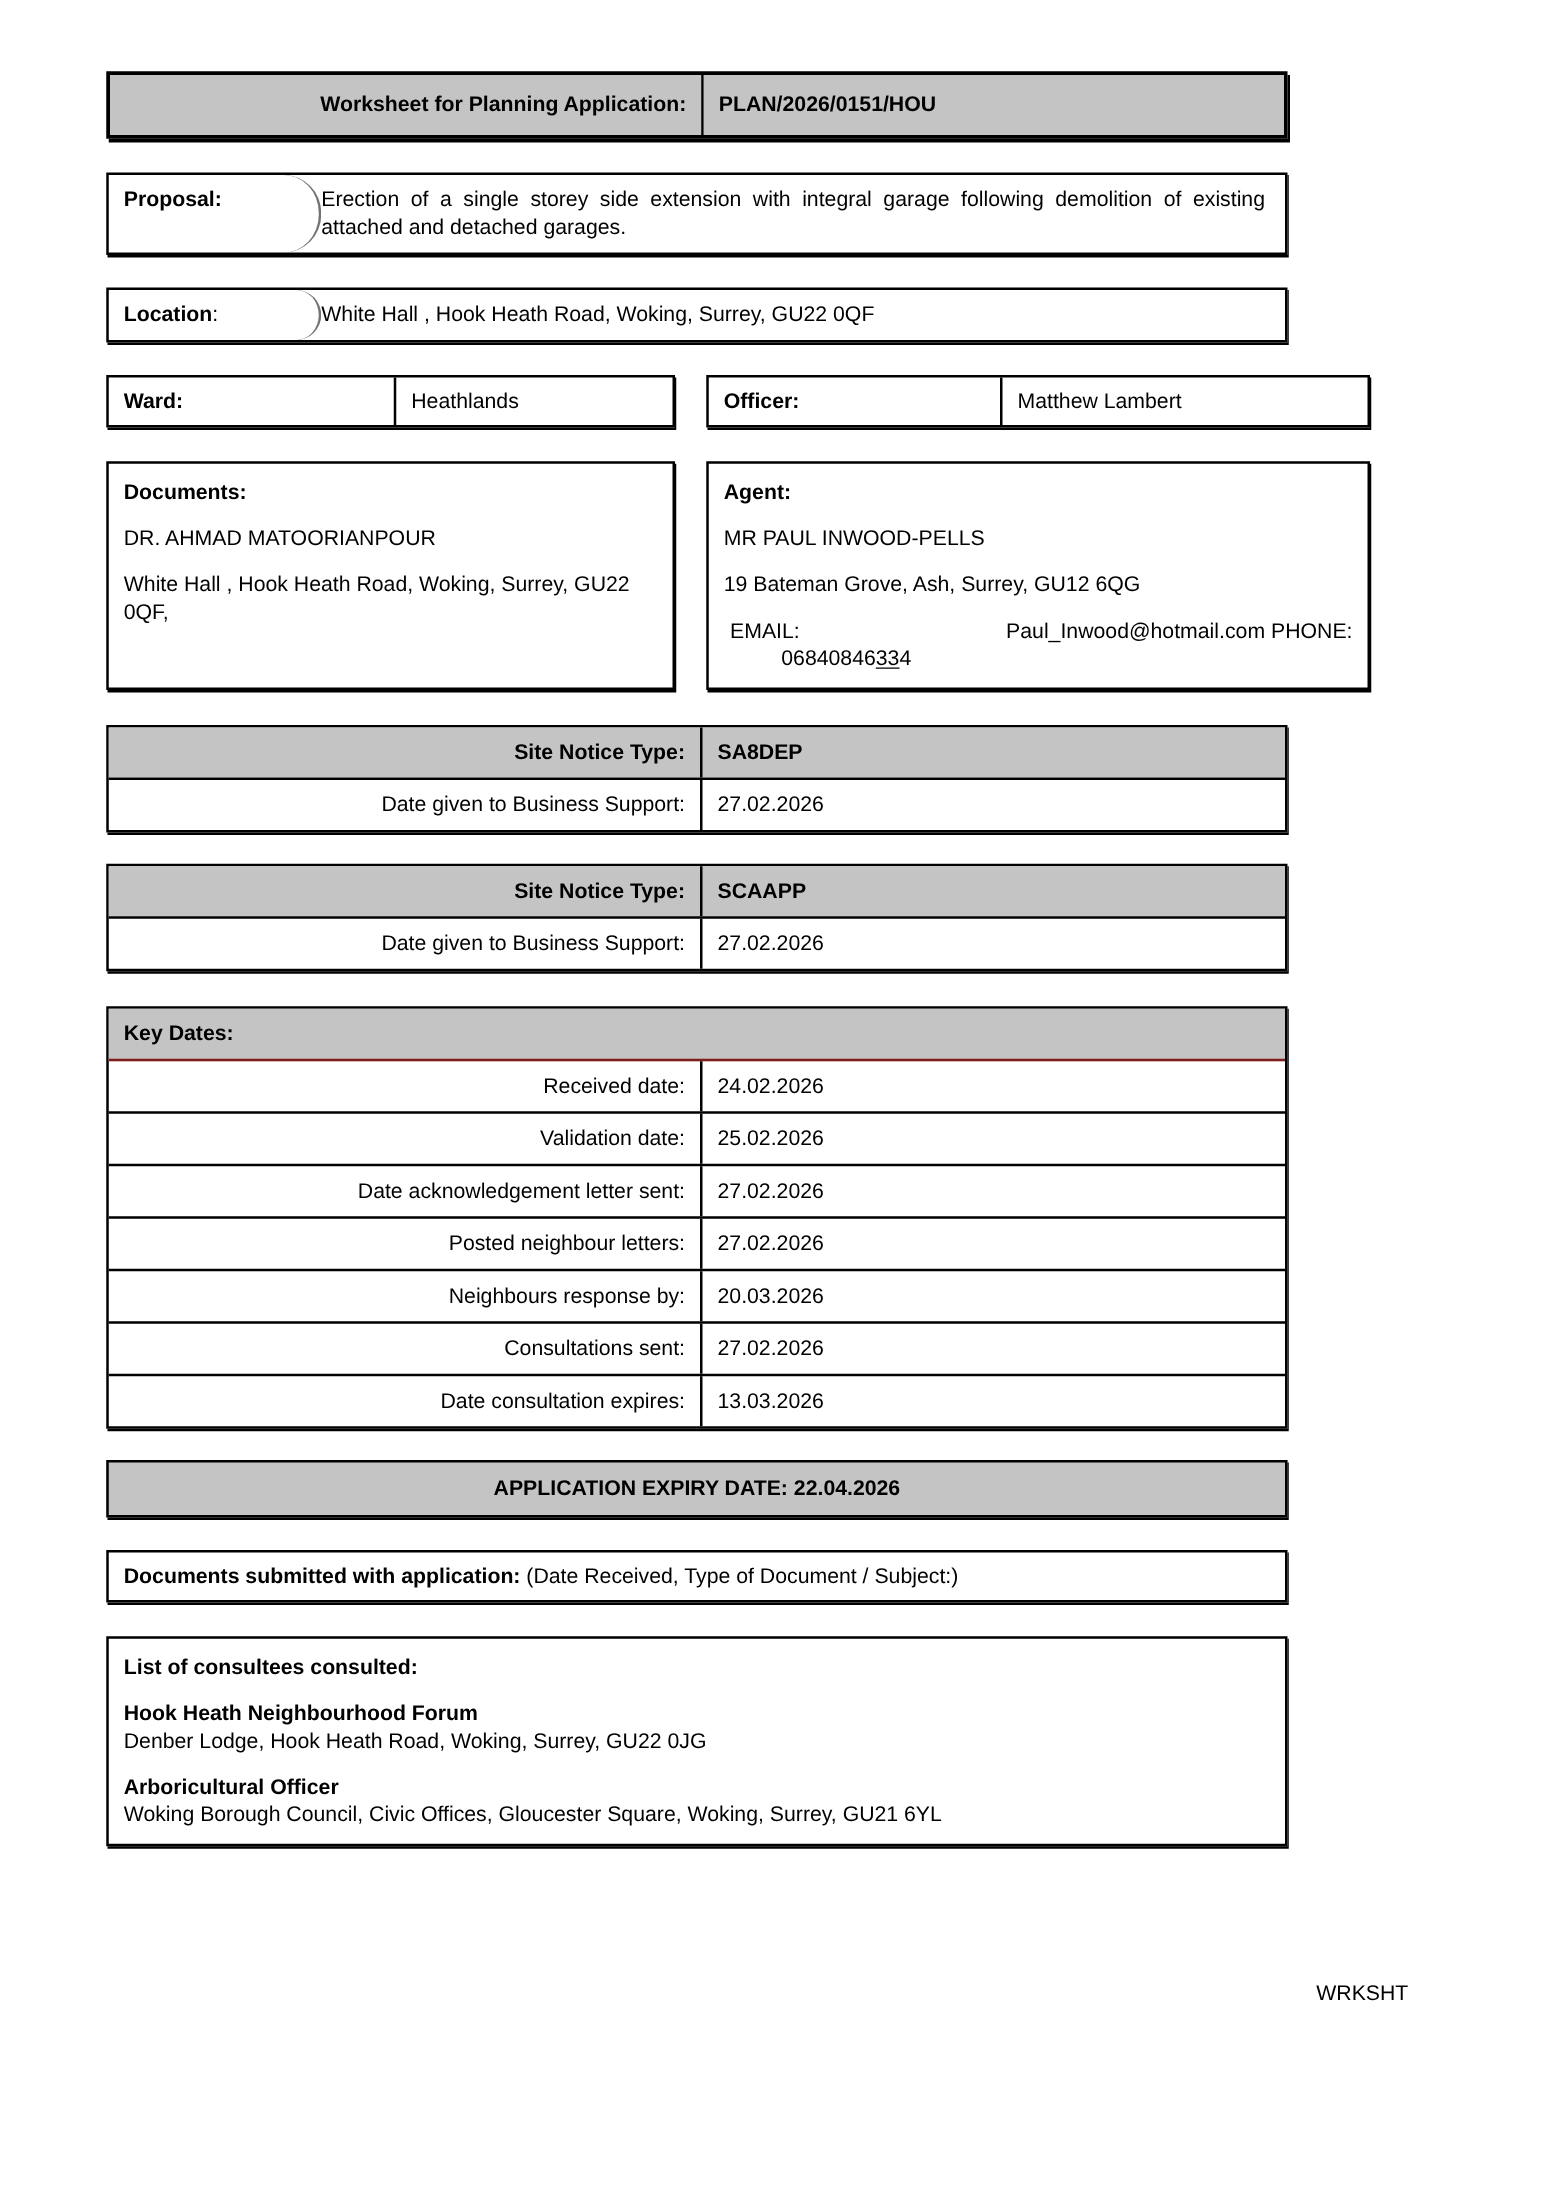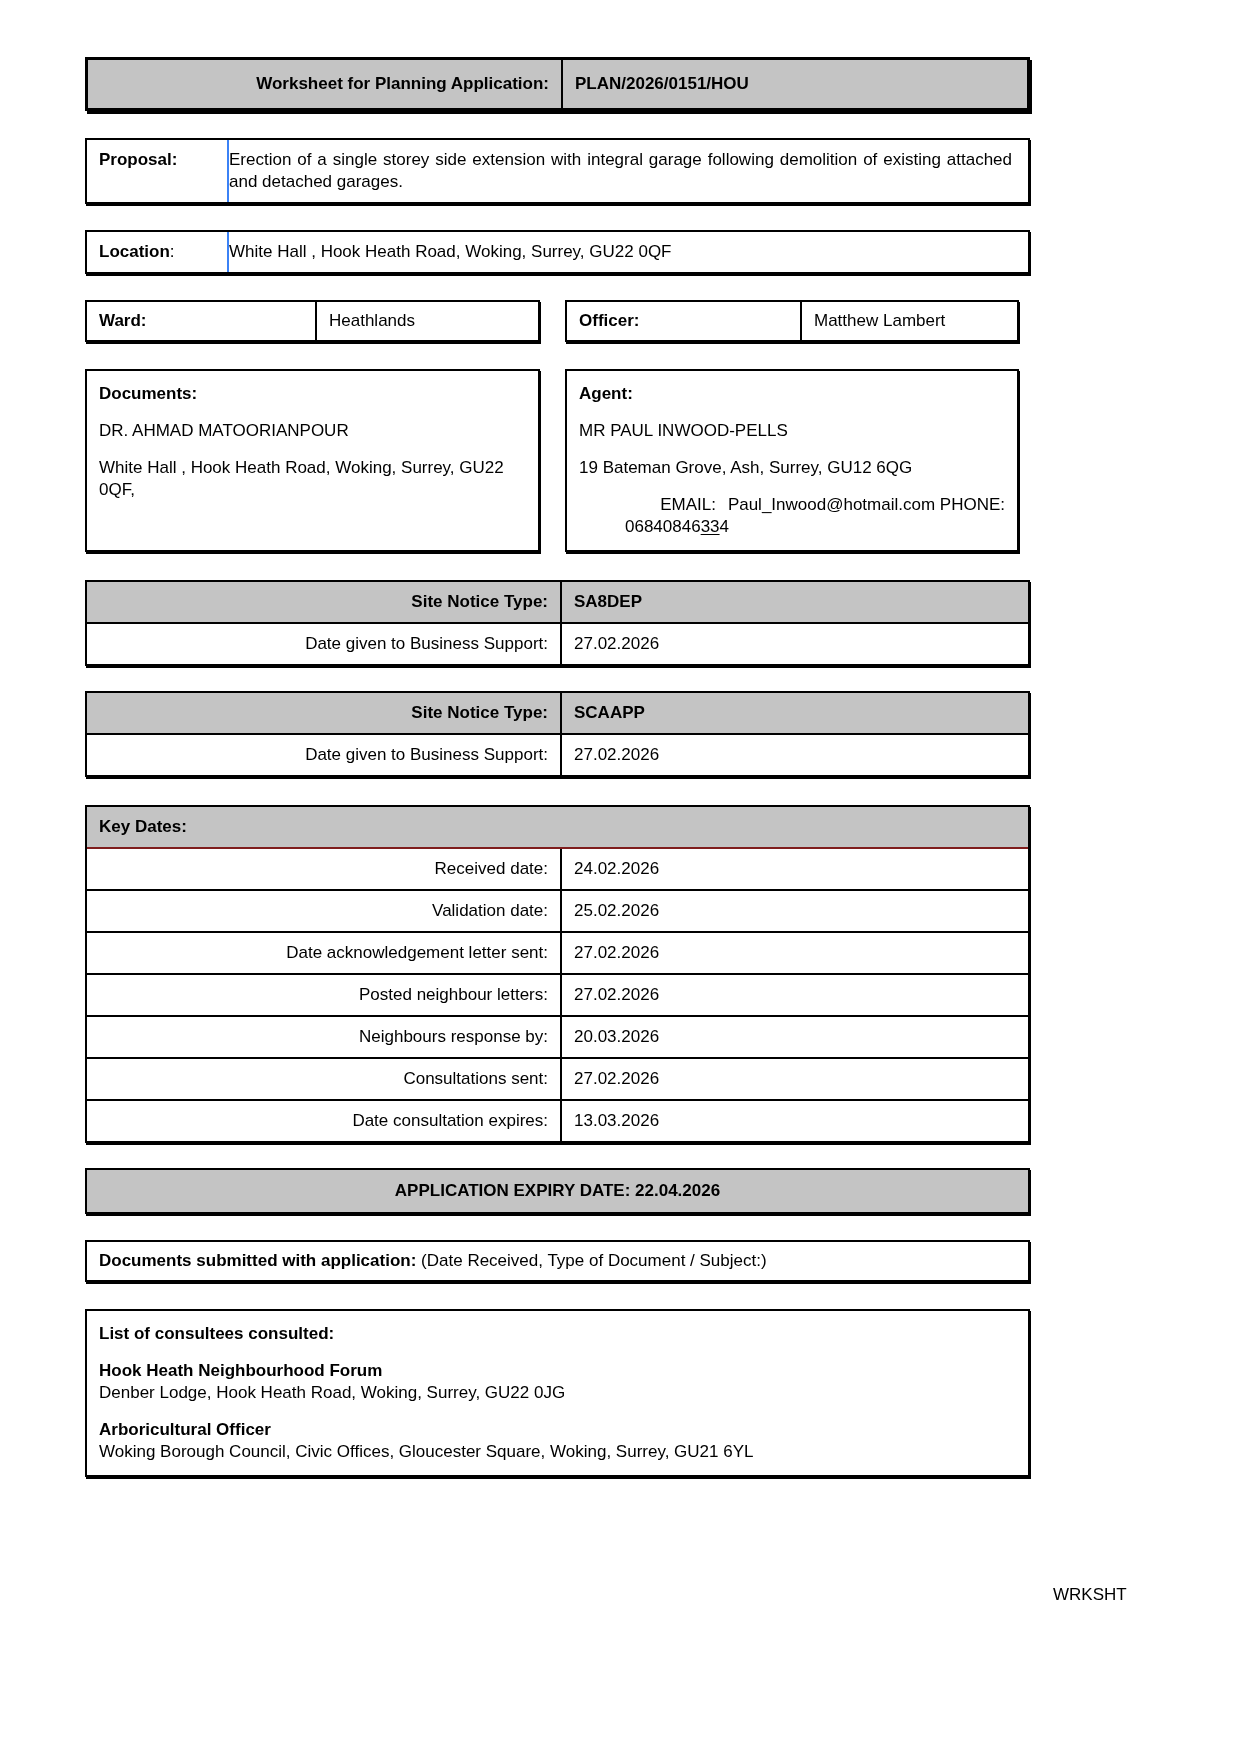--- a/index.html
+++ b/index.html
@@ -26,39 +26,39 @@
   .trow { display: flex; }
   .trow + .trow { border-top: 2px solid #000; }
   .tc { padding: 9px 12px; }
   .tc.label-col { width: 475px; border-right: 2px solid #000; flex: none; text-align: right; }
   .tc.value-col { flex: 1; }
 
   
   .hdr .tc { padding: 13px 12px; font-weight: bold; }
 
   
-  .lab-narrow { width: 142px; border-right: 2px solid #3b82f6; flex: none; padding: 9px 12px; }
+  .lab-narrow { width: 170px; border-right: 2px solid #737373; flex: none; padding: 9px 12px; border-radius: 30px; }
   .val-wide { flex: 1; padding: 9px 16px 9px 0; }
   .justify { text-align: justify; }
 
   
   .pair-row { display: flex; gap: 25px; align-items: stretch; width: 945px; margin-bottom: 27px; }
   .pair-row .box { margin-bottom: 0; }
   .w-left { width: 455px; flex: none; }
-  .w-right { width: 454px; flex: none; }
+  .w-right { width: 531px; flex: none; }
   .kv { display: flex; }
   .kv .k { padding: 8px 12px; font-weight: bold; border-right: 2px solid #000; flex: none; }
   .kv .v { padding: 8px 12px; flex: 1; }
   .k230 { width: 230px; } .k235 { width: 235px; }
 
   
   .person-box { padding: 12px; }
   .person-box .para { margin-bottom: 15px; }
   .person-box .para:last-child { margin-bottom: 0; }
-  .email-line1 { display: flex; justify-content: flex-end; padding-left: 5px; gap: 12px; }
+  .email-line1 { display: flex; justify-content: space-between; padding-left: 5px; gap: 12px; }
   .email-line2 { margin-left: 46px; }
   .u { text-decoration: underline; text-underline-offset: 2px; }
 
   
   .thead { padding: 9px 12px; font-weight: bold; background: #c4c4c4; border-bottom: 2px solid #7f1d1d; }
   .thead + .trow { border-top: 0; }
 
   
   .banner { text-align: center; font-weight: bold; padding: 10px 12px; }
 

